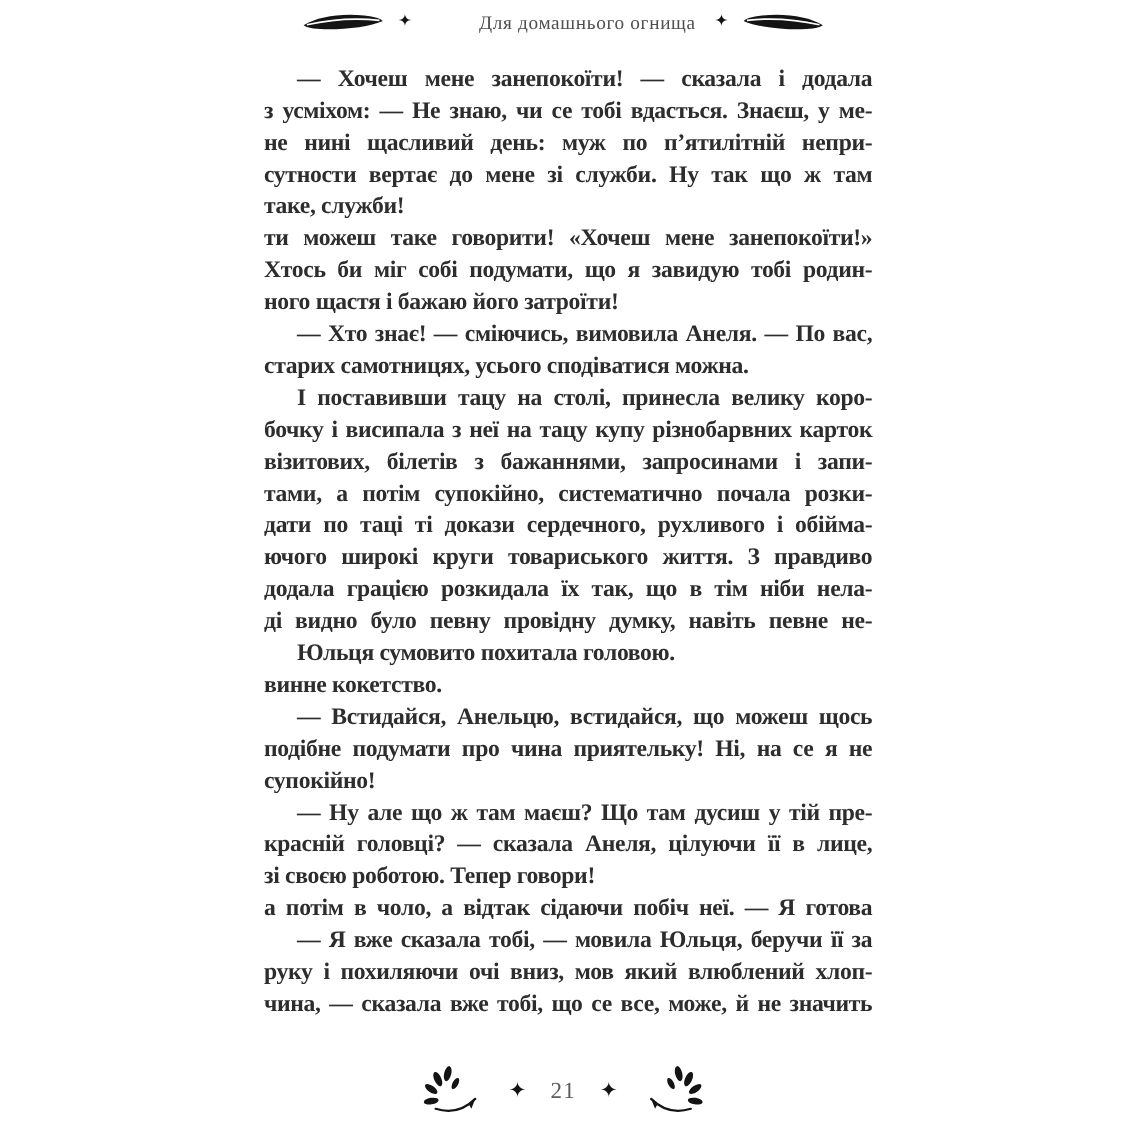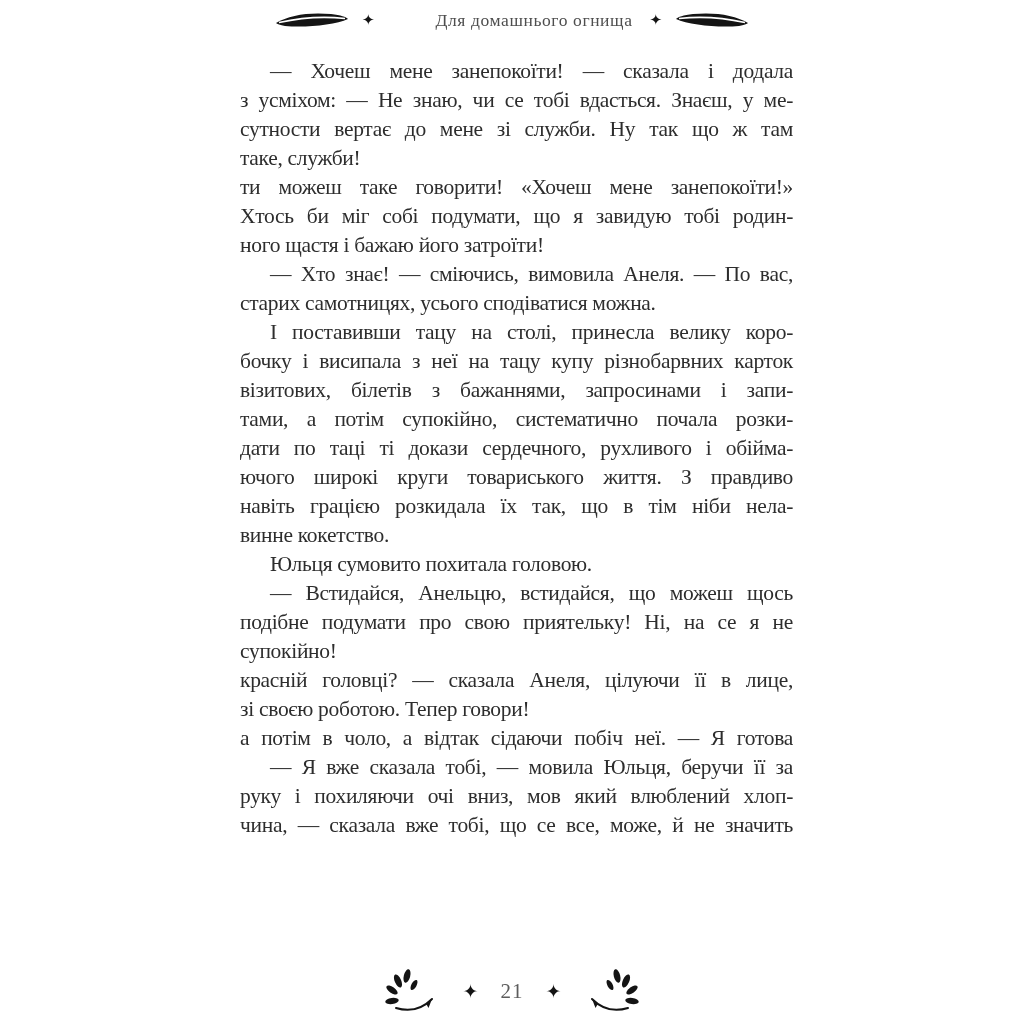--- a/index.html
+++ b/index.html
@@ -53,20 +53,21 @@
     color: #2d2d2d;
   }
   .line {
     font-size: 21.5px;
     letter-spacing: -0.3px;
     line-height: 29px;
     height: 29px;
     white-space: nowrap;
     text-align: justify;
     text-align-last: justify;
+    font-weight: bold;
   }
   .line.first { padding-left: 30px; }
   .line.plast { text-align-last: left; }
 
   
   .page-footer {
     position: absolute;
     top: 966px;
     left: 0;
     width: 100%;
@@ -104,39 +105,42 @@
       <svg class="leaf-svg" width="74" height="20" viewBox="0 0 74 20" xmlns="http://www.w3.org/2000/svg">
         <path d="M1 13 C 14 5, 34 2, 56 4 C 66 5, 71 7, 73 9 C 60 15, 30 18, 10 16 C 5 15, 2 14, 1 13 Z" fill="#141414"></path>
         <path d="M4 12.5 C 24 8, 48 6, 70 8.5" stroke="#ffffff" stroke-width="1.6" fill="none"></path>
       </svg>
     </span>
   </div>
 
   <div class="page-body">
       <div class="line first">— Хочеш мене занепокоїти! — сказала і додала</div>
       <div class="line">з усміхом: — Не знаю, чи се тобі вдасться. Знаєш, у ме-</div>
+      <div class="line">не нині щасливий день: муж по п’ятилітній непри-</div>
       <div class="line">сутности вертає до мене зі служби. Ну так що ж там</div>
       <div class="line plast">таке, служби!</div>
       <div class="line">ти можеш таке говорити! «Хочеш мене занепокоїти!»</div>
       <div class="line">Хтось би міг собі подумати, що я завидую тобі родин-</div>
       <div class="line plast">ного щастя і бажаю його затроїти!</div>
       <div class="line first">— Хто знає! — сміючись, вимовила Анеля. — По вас,</div>
       <div class="line plast">старих самотницях, усього сподіватися можна.</div>
       <div class="line first">І поставивши тацу на столі, принесла велику коро-</div>
       <div class="line">бочку і висипала з неї на тацу купу різнобарвних карток</div>
       <div class="line">візитових, білетів з бажаннями, запросинами і запи-</div>
       <div class="line">тами, а потім супокійно, систематично почала розки-</div>
       <div class="line">дати по таці ті докази сердечного, рухливого і обійма-</div>
       <div class="line">ючого широкі круги товариського життя. З правдиво</div>
-      <div class="line">навіть грацією розкидала їх так, що в тім ніби нела-</div>
+      <div class="line">додала грацією розкидала їх так, що в тім ніби нела-</div>
+      <div class="line">ді видно було певну провідну думку, навіть певне не-</div>
+      <div class="line first plast">Юльця сумовито похитала головою.</div>
       <div class="line plast">винне кокетство.</div>
-      <div class="line first plast">Юльця сумовито похитала головою.</div>
       <div class="line first">— Встидайся, Анельцю, встидайся, що можеш щось</div>
-      <div class="line">подібне подумати про свою приятельку! Ні, на се я не</div>
+      <div class="line">подібне подумати про чина приятельку! Ні, на се я не</div>
       <div class="line plast">супокійно!</div>
+      <div class="line first">— Ну але що ж там маєш? Що там дусиш у тій пре-</div>
       <div class="line">красній головці? — сказала Анеля, цілуючи її в лице,</div>
       <div class="line plast">зі своєю роботою. Тепер говори!</div>
       <div class="line">а потім в чоло, а відтак сідаючи побіч неї. — Я готова</div>
       <div class="line first">— Я вже сказала тобі, — мовила Юльця, беручи її за</div>
       <div class="line">руку і похиляючи очі вниз, мов який влюблений хлоп-</div>
       <div class="line">чина, — сказала вже тобі, що се все, може, й не значить</div>
     </div>
 
   <div class="page-footer">
     <span>

